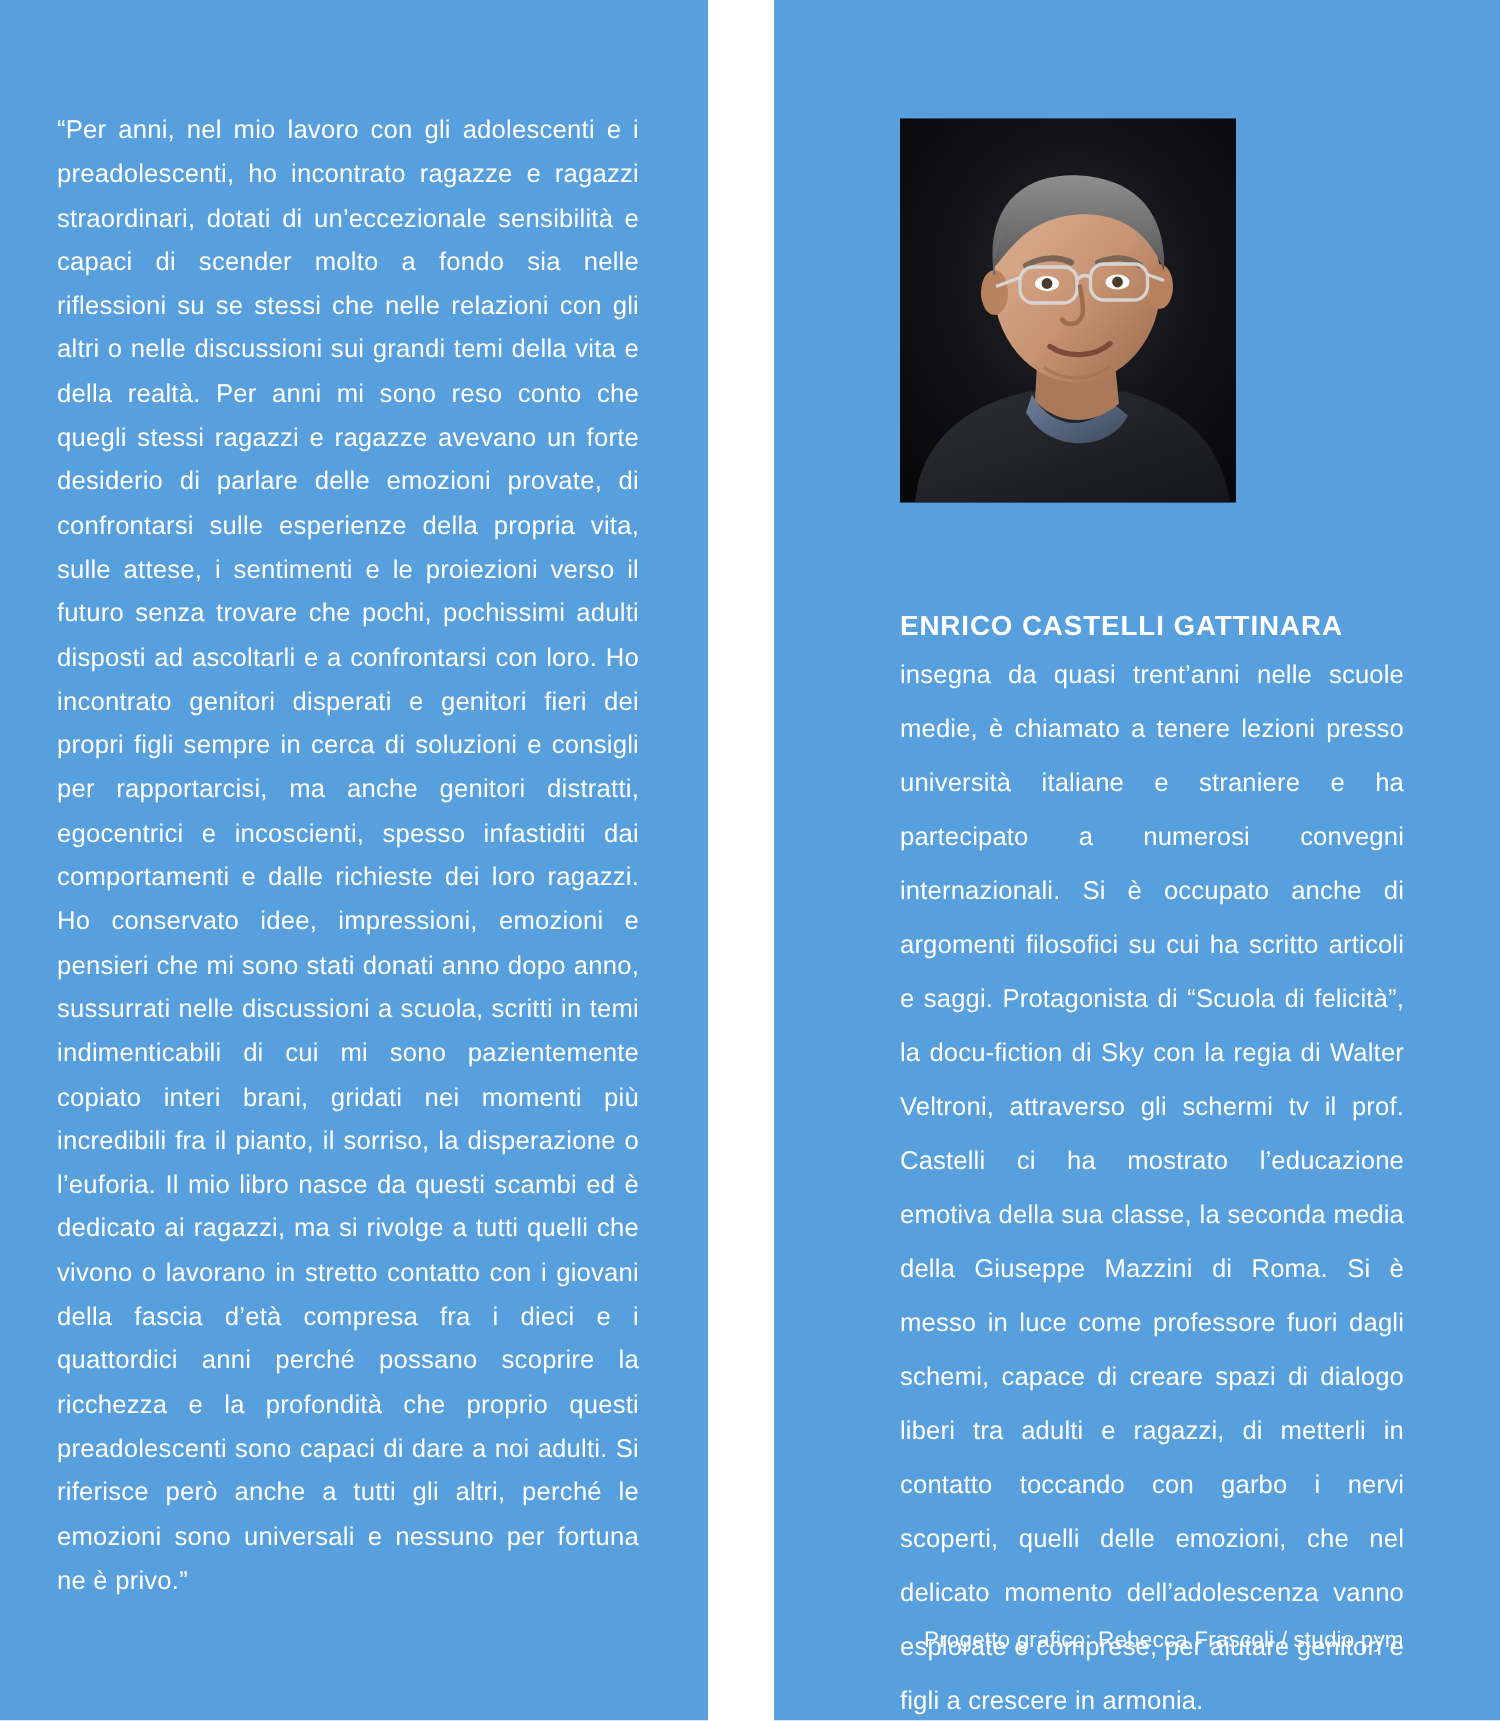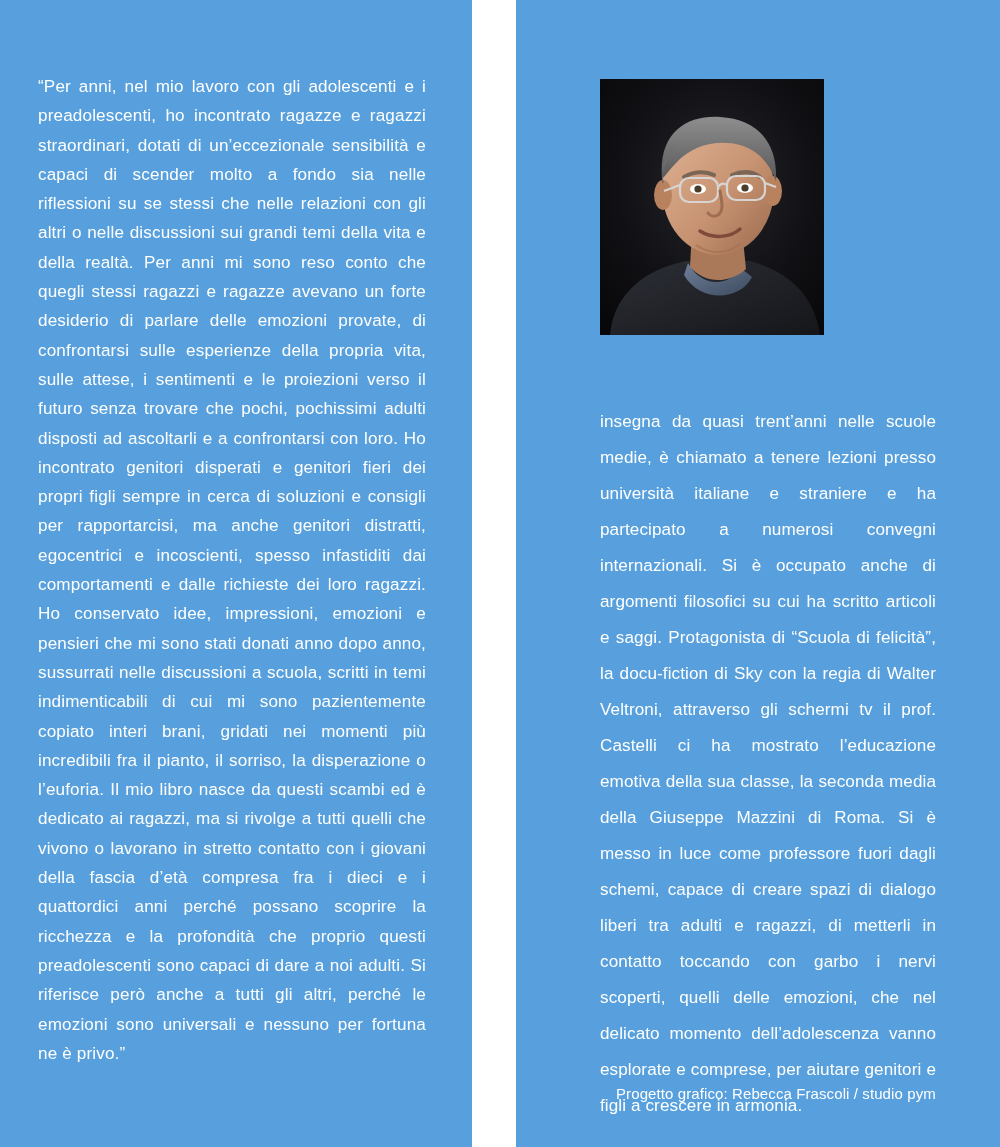--- a/index.html
+++ b/index.html
@@ -184,18 +184,19 @@
 
       <path d="M120 112 C122 124 124 132 118 136 C114 138 110 137 108 134" stroke="#9e6d50" stroke-width="3" fill="none" stroke-linecap="round"></path>
 
       <path d="M100 152 C112 160 130 159 140 150" stroke="#7d4a3c" stroke-width="3.5" fill="none" stroke-linecap="round"></path>
 
       <path d="M96 166 C110 176 128 175 140 165" stroke="#a5714f" stroke-width="2" fill="none" opacity="0.7"></path>
     </svg>
   </div>
 
   <div class="bio-block">
+    <div class="bio-name">ENRICO CASTELLI GATTINARA</div>
     <div class="bio-text">insegna da quasi trent’anni nelle scuole medie, è chiamato a tenere lezioni presso università italiane e straniere e ha partecipato a numerosi convegni internazionali. Si è occupato anche di argomenti filosofici su cui ha scritto articoli e saggi. Protagonista di “Scuola di felicità”, la docu-fiction di Sky con la regia di Walter Veltroni, attraverso gli schermi tv il prof. Castelli ci ha mostrato l’educazione emotiva della sua classe, la seconda media della Giuseppe Mazzini di Roma. Si è messo in luce come professore fuori dagli schemi, capace di creare spazi di dialogo liberi tra adulti e ragazzi, di metterli in contatto toccando con garbo i nervi scoperti, quelli delle emozioni, che nel delicato momento dell’adolescenza vanno esplorate e comprese, per aiutare genitori e figli a crescere in armonia.</div>
   </div>
 
   <div class="credit">Progetto grafico: Rebecca Frascoli / studio pym</div>
 
 </div>
 
 </body></html>

